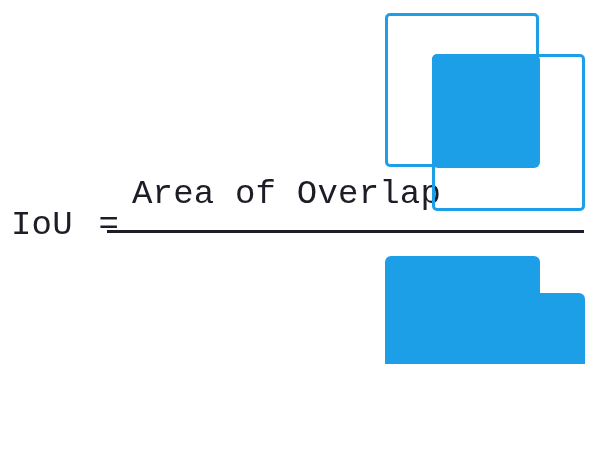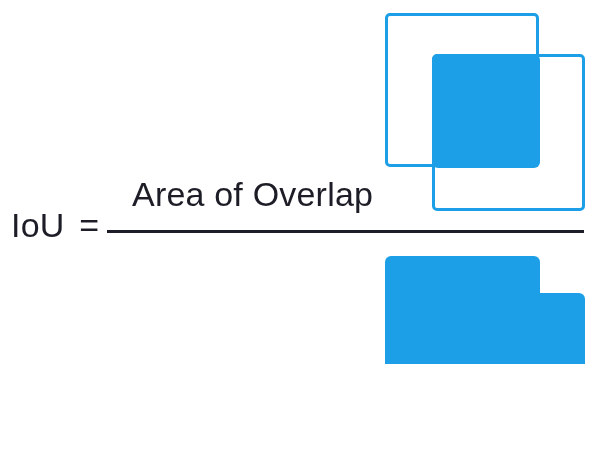--- a/index.html
+++ b/index.html
@@ -5,21 +5,21 @@
   html, body {
     margin: 0;
     padding: 0;
     background: #ffffff;
   }
   .canvas {
     position: relative;
     width: 600px;
     height: 364px;
     background: var(--background, #ffffff);
-    font-family: Liberation Sans, sans-serif;
+    font-family: Liberation Mono, monospace;
     color: var(--ink, #1d1d27);
     overflow: hidden;
   }
   .txt {
     position: absolute;
     font-size: 34px;
     line-height: 34px;
     white-space: nowrap;
     letter-spacing: 0.2px;
   }

